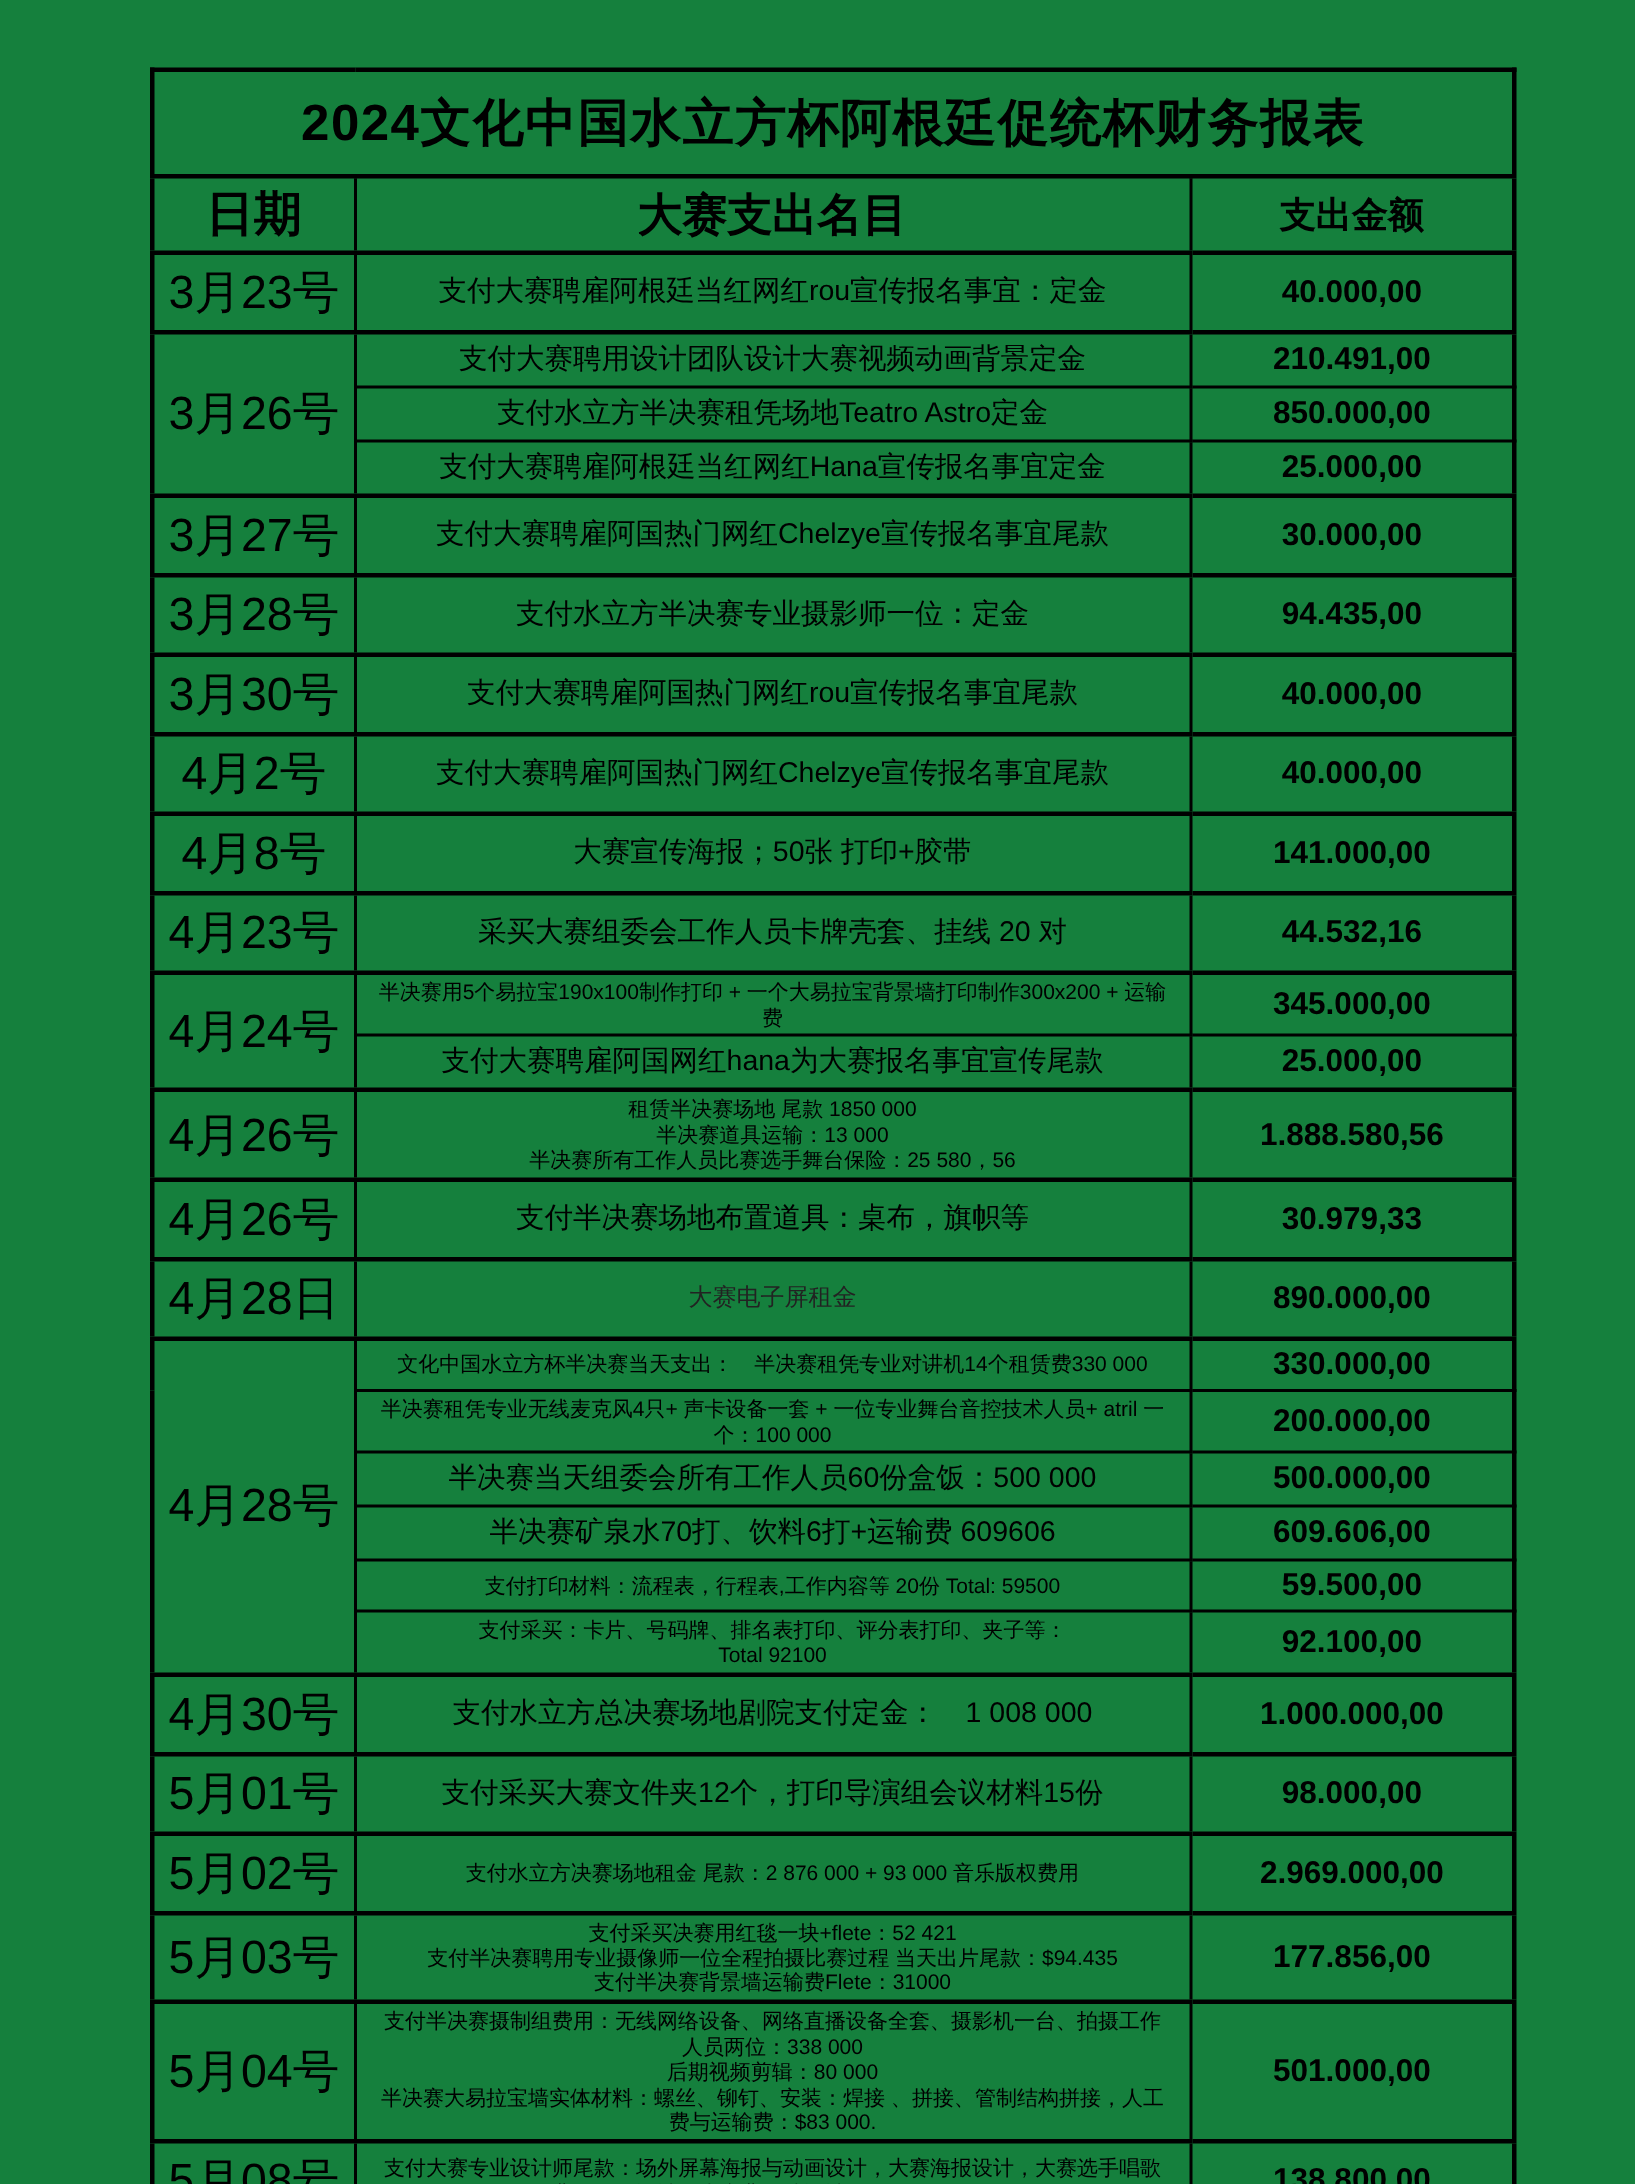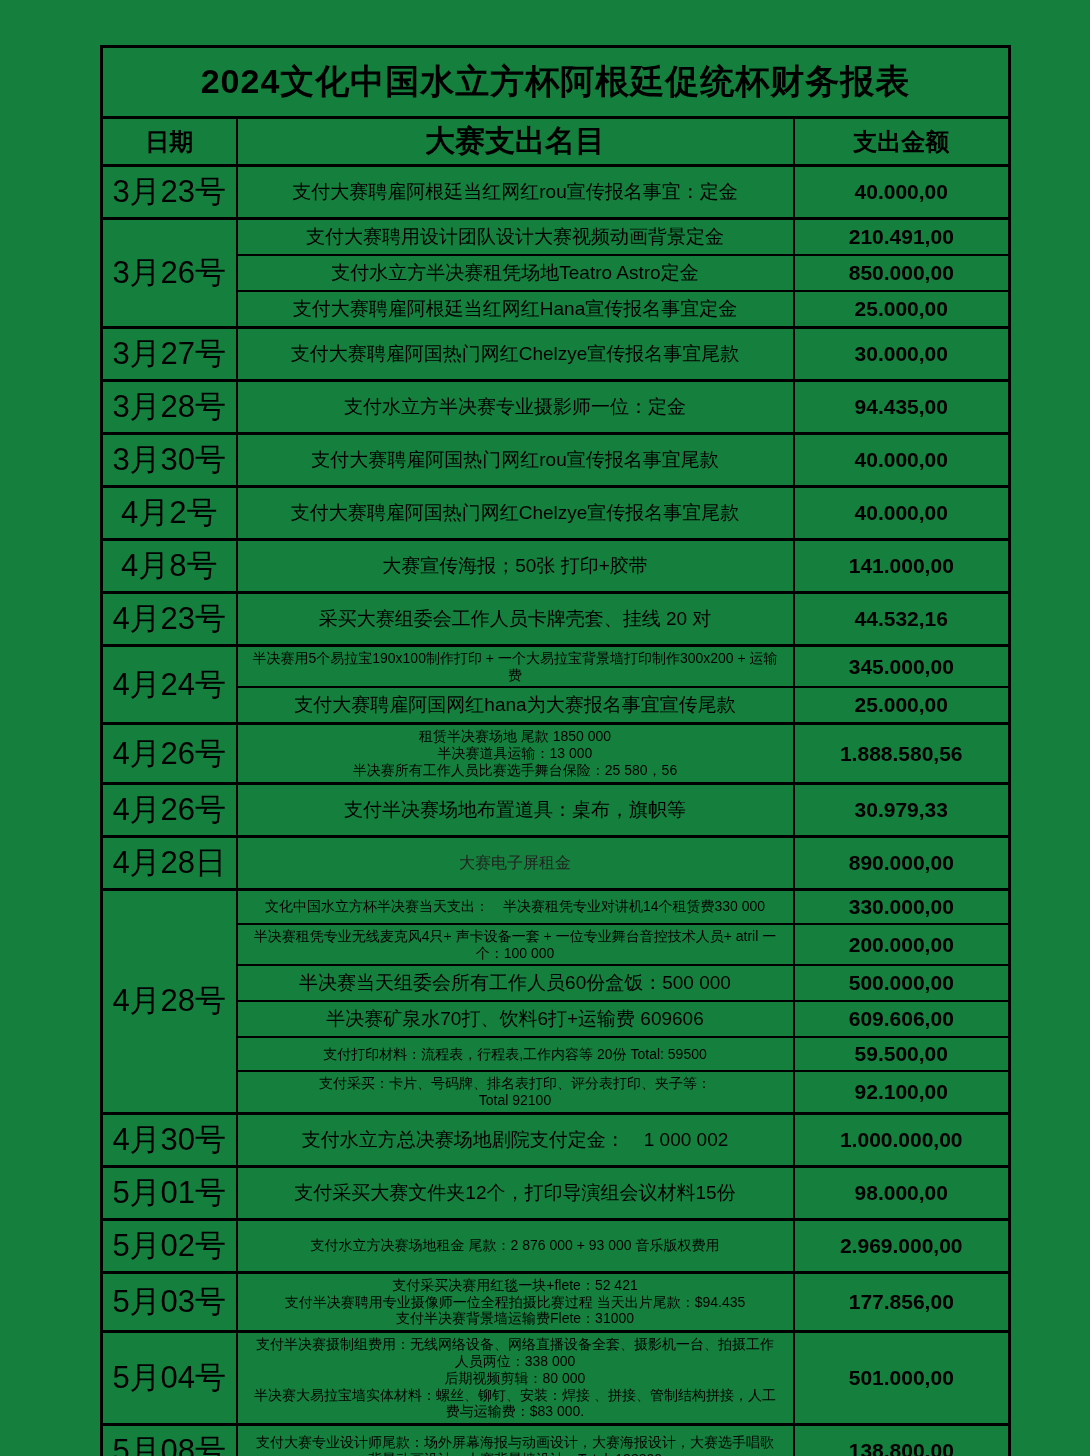--- a/index.html
+++ b/index.html
@@ -39,21 +39,21 @@
     font-weight: bold;
     letter-spacing: 1px;
     padding: 2px;
   }
   tr.header-row td {
     border-bottom: 3px solid #000;
     height: 28px;
     font-weight: bold;
     padding: 2px 4px;
   }
-  td.h-date   { font-size: 24px; }
+  td.h-date   { font-size: 32px; }
   td.h-item   { font-size: 30px; }
   td.h-amount { font-size: 24px; margin-top: 20px; }
   tr.group-start td { border-top: 3px solid #000; }
   td.date-cell {
     font-size: 31px;
     font-weight: normal;
     padding: 4px 2px;
   }
   td.desc-cell {
     font-size: 19px;
@@ -235,21 +235,21 @@
         <tr class="group-cont">
           <td class="desc-cell small">
             <div>支付采买：卡片、号码牌、排名表打印、评分表打印、夹子等：</div>
             <div>Total 92100</div>
           </td>
           <td class="amount-cell">92.100,00</td>
         </tr>
         <tr class="group-start">
           <td class="date-cell" rowspan="1">4月30号</td>
           <td class="desc-cell">
-            <div>支付水立方总决赛场地剧院支付定金：　1 000 002</div>
+            <div>支付水立方总决赛场地剧院支付定金：　1 008 000</div>
           </td>
           <td class="amount-cell">1.000.000,00</td>
         </tr>
         <tr class="group-start">
           <td class="date-cell" rowspan="1">5月01号</td>
           <td class="desc-cell">
             <div>支付采买大赛文件夹12个，打印导演组会议材料15份</div>
           </td>
           <td class="amount-cell">98.000,00</td>
         </tr>

